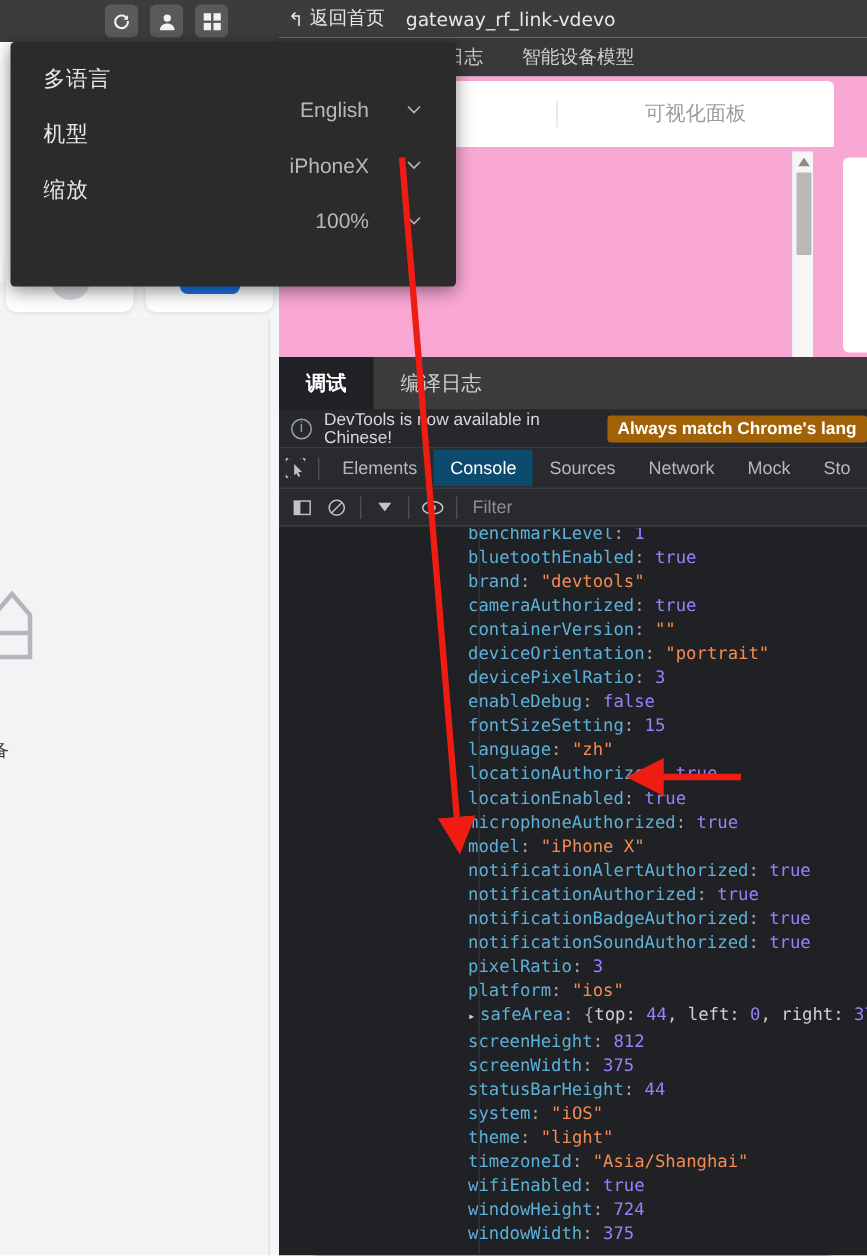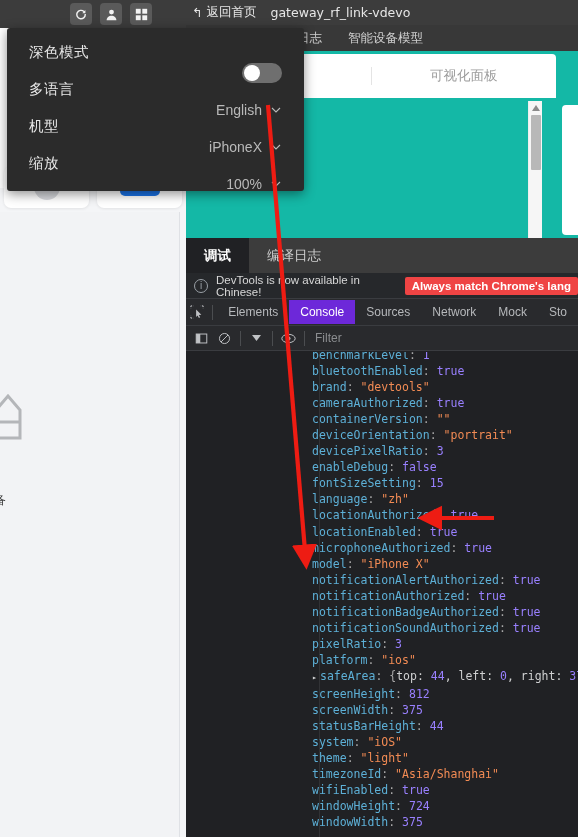--- a/index.html
+++ b/index.html
@@ -76,21 +76,21 @@
     height: 37px;
     display: flex; align-items: center;
     padding: 0 22px 0 22px;
   }
   .settings-label {
     color: #e8e8e8; font-size: 14.5px;
     font-family: "DejaVu Sans", sans-serif;
     letter-spacing: 0.5px;
   }
   .settings-ctl {
-    margin-left: auto; display: flex; align-items: center; gap: 8px;
+    margin-left: auto; display: flex; align-items: center; gap: 24px;
     color: #b9b9b9; font-size: 14px;
     font-family: "Liberation Sans", sans-serif;
     margin-top: 40px;
   }
   .toggle {
     width: 40px; height: 20px; border-radius: 10px;
     background: #6f6f6f; position: relative;
   }
   .toggle .knob {
     position: absolute; left: 2px; top: 2px;
@@ -117,21 +117,21 @@
     position: absolute; left: 0; top: 25px; width: 392px; height: 26px;
     background: #383838; color: #d0d0d0;
     display: flex; align-items: center; gap: 26px; padding-left: 10px;
     font-size: 12.5px;
     font-family: "DejaVu Sans", sans-serif;
   }
   .main-tabbar .tab.dim { color: #a8a8a8; }
 
   .content-area {
     position: absolute; left: 0; top: 51px; width: 392px; height: 187px;
-    background: #14b8a6;
+    background: #f9a8d4;
   }
   .white-card {
     position: absolute; left: 0; top: 3px; width: 370px; height: 44px;
     background: #fff; border-radius: 4px 4px 0 0;
     display: flex; align-items: center;
   }
   .seg {
     flex: 1; text-align: center; color: #9b9b9b; font-size: 13.5px;
     font-family: "DejaVu Sans", sans-serif;
   }
@@ -202,35 +202,35 @@
     font-family: "Liberation Sans", sans-serif;
     border-bottom: 1px solid #3a3c40;
   }
   .info-i {
     width: 14px; height: 14px; border-radius: 50%;
     border: 1px solid #9aa0a6; color: #9aa0a6;
     font-size: 10px; display: flex; align-items: center; justify-content: center;
     flex: 0 0 auto;
   }
   .banner-btn {
-    background: #ef4444; color: #fff; font-size: 11.5px;
+    background: #a16207; color: #fff; font-size: 11.5px;
     padding: 3px 7px; border-radius: 2px; white-space: nowrap;
     font-weight: bold;
   }
   .dt-toolbar {
     height: 27px; background: #292a2d;
     display: flex; align-items: center; gap: 0;
     border-bottom: 1px solid #3a3c40;
     color: #c8c8c8; font-size: 12px;
     font-family: "Liberation Sans", sans-serif;
   }
   .dt-inspect { width: 30px; display: flex; align-items: center; justify-content: center; }
   .dt-sep { width: 1px; height: 15px; background: #4b4d50; margin: 0 4px; }
   .dt-pane { padding: 0 11px; color: #b6b8bb; }
-  .dt-pane.active { background: #6d28d9; color: #fff; padding: 5px 11px; border-radius: 0; }
+  .dt-pane.active { background: #0c4a6e; color: #fff; padding: 5px 11px; border-radius: 0; }
   .dt-filterbar {
     height: 25px; background: #292a2d;
     display: flex; align-items: center; gap: 0; padding-left: 4px;
     border-bottom: 1px solid #3a3c40;
   }
   .fb-ic { width: 23px; height: 20px; display:flex;align-items:center;justify-content:center;color:#c0c2c5; }
   .filter-in {
     margin-left: 6px; color: #8b8d90; font-size: 12px;
     font-family: "Liberation Sans", sans-serif;
   }
@@ -409,28 +409,20 @@
 
       <div class="console-body">
         <div class="console-gutter"></div>
         <div class="console-lines" id="console-lines"><div><span class="k">benchmarkLevel</span><span class="kp">: </span><span class="num">1</span></div><div><span class="k">bluetoothEnabled</span><span class="kp">: </span><span class="bool">true</span></div><div><span class="k">brand</span><span class="kp">: </span><span class="str">"devtools"</span></div><div><span class="k">cameraAuthorized</span><span class="kp">: </span><span class="bool">true</span></div><div><span class="k">containerVersion</span><span class="kp">: </span><span class="str">""</span></div><div><span class="k">deviceOrientation</span><span class="kp">: </span><span class="str">"portrait"</span></div><div><span class="k">devicePixelRatio</span><span class="kp">: </span><span class="num">3</span></div><div><span class="k">enableDebug</span><span class="kp">: </span><span class="bool">false</span></div><div><span class="k">fontSizeSetting</span><span class="kp">: </span><span class="num">15</span></div><div><span class="k">language</span><span class="kp">: </span><span class="str">"zh"</span></div><div><span class="k">locationAuthorized</span><span class="kp">: </span><span class="bool">true</span></div><div><span class="k">locationEnabled</span><span class="kp">: </span><span class="bool">true</span></div><div><span class="k">microphoneAuthorized</span><span class="kp">: </span><span class="bool">true</span></div><div><span class="k">model</span><span class="kp">: </span><span class="str">"iPhone X"</span></div><div><span class="k">notificationAlertAuthorized</span><span class="kp">: </span><span class="bool">true</span></div><div><span class="k">notificationAuthorized</span><span class="kp">: </span><span class="bool">true</span></div><div><span class="k">notificationBadgeAuthorized</span><span class="kp">: </span><span class="bool">true</span></div><div><span class="k">notificationSoundAuthorized</span><span class="kp">: </span><span class="bool">true</span></div><div><span class="k">pixelRatio</span><span class="kp">: </span><span class="num">3</span></div><div><span class="k">platform</span><span class="kp">: </span><span class="str">"ios"</span></div><div><span class="tri">▸</span><span class="k">safeArea</span><span class="kp">: {</span><span class="pl">top: </span><span class="num">44</span><span class="pl">, left: </span><span class="num">0</span><span class="pl">, right: </span><span class="num">375,</span></div><div><span class="k">screenHeight</span><span class="kp">: </span><span class="num">812</span></div><div><span class="k">screenWidth</span><span class="kp">: </span><span class="num">375</span></div><div><span class="k">statusBarHeight</span><span class="kp">: </span><span class="num">44</span></div><div><span class="k">system</span><span class="kp">: </span><span class="str">"iOS"</span></div><div><span class="k">theme</span><span class="kp">: </span><span class="str">"light"</span></div><div><span class="k">timezoneId</span><span class="kp">: </span><span class="str">"Asia/Shanghai"</span></div><div><span class="k">wifiEnabled</span><span class="kp">: </span><span class="bool">true</span></div><div><span class="k">windowHeight</span><span class="kp">: </span><span class="num">724</span></div><div><span class="k">windowWidth</span><span class="kp">: </span><span class="num">375</span></div></div>
       </div>
     </div>
 
   </div>
 
   <div class="settings-panel">
-    <div class="settings-row">
-      <span class="settings-label">深色模式</span>
-      <span class="settings-ctl">
-        <span class="toggle">
-            <span class="knob"></span>
-          </span>
-      </span>
-    </div>
     <div class="settings-row">
       <span class="settings-label">多语言</span>
       <span class="settings-ctl">
         <span>English</span>
         <span class="chev">
           <svg width="12" height="12" viewBox="0 0 12 12">
               <path d="M2 4 L6 8 L10 4" fill="none" stroke="#b9b9b9" stroke-width="1.1"></path>
             </svg>
         </span>
       </span>

